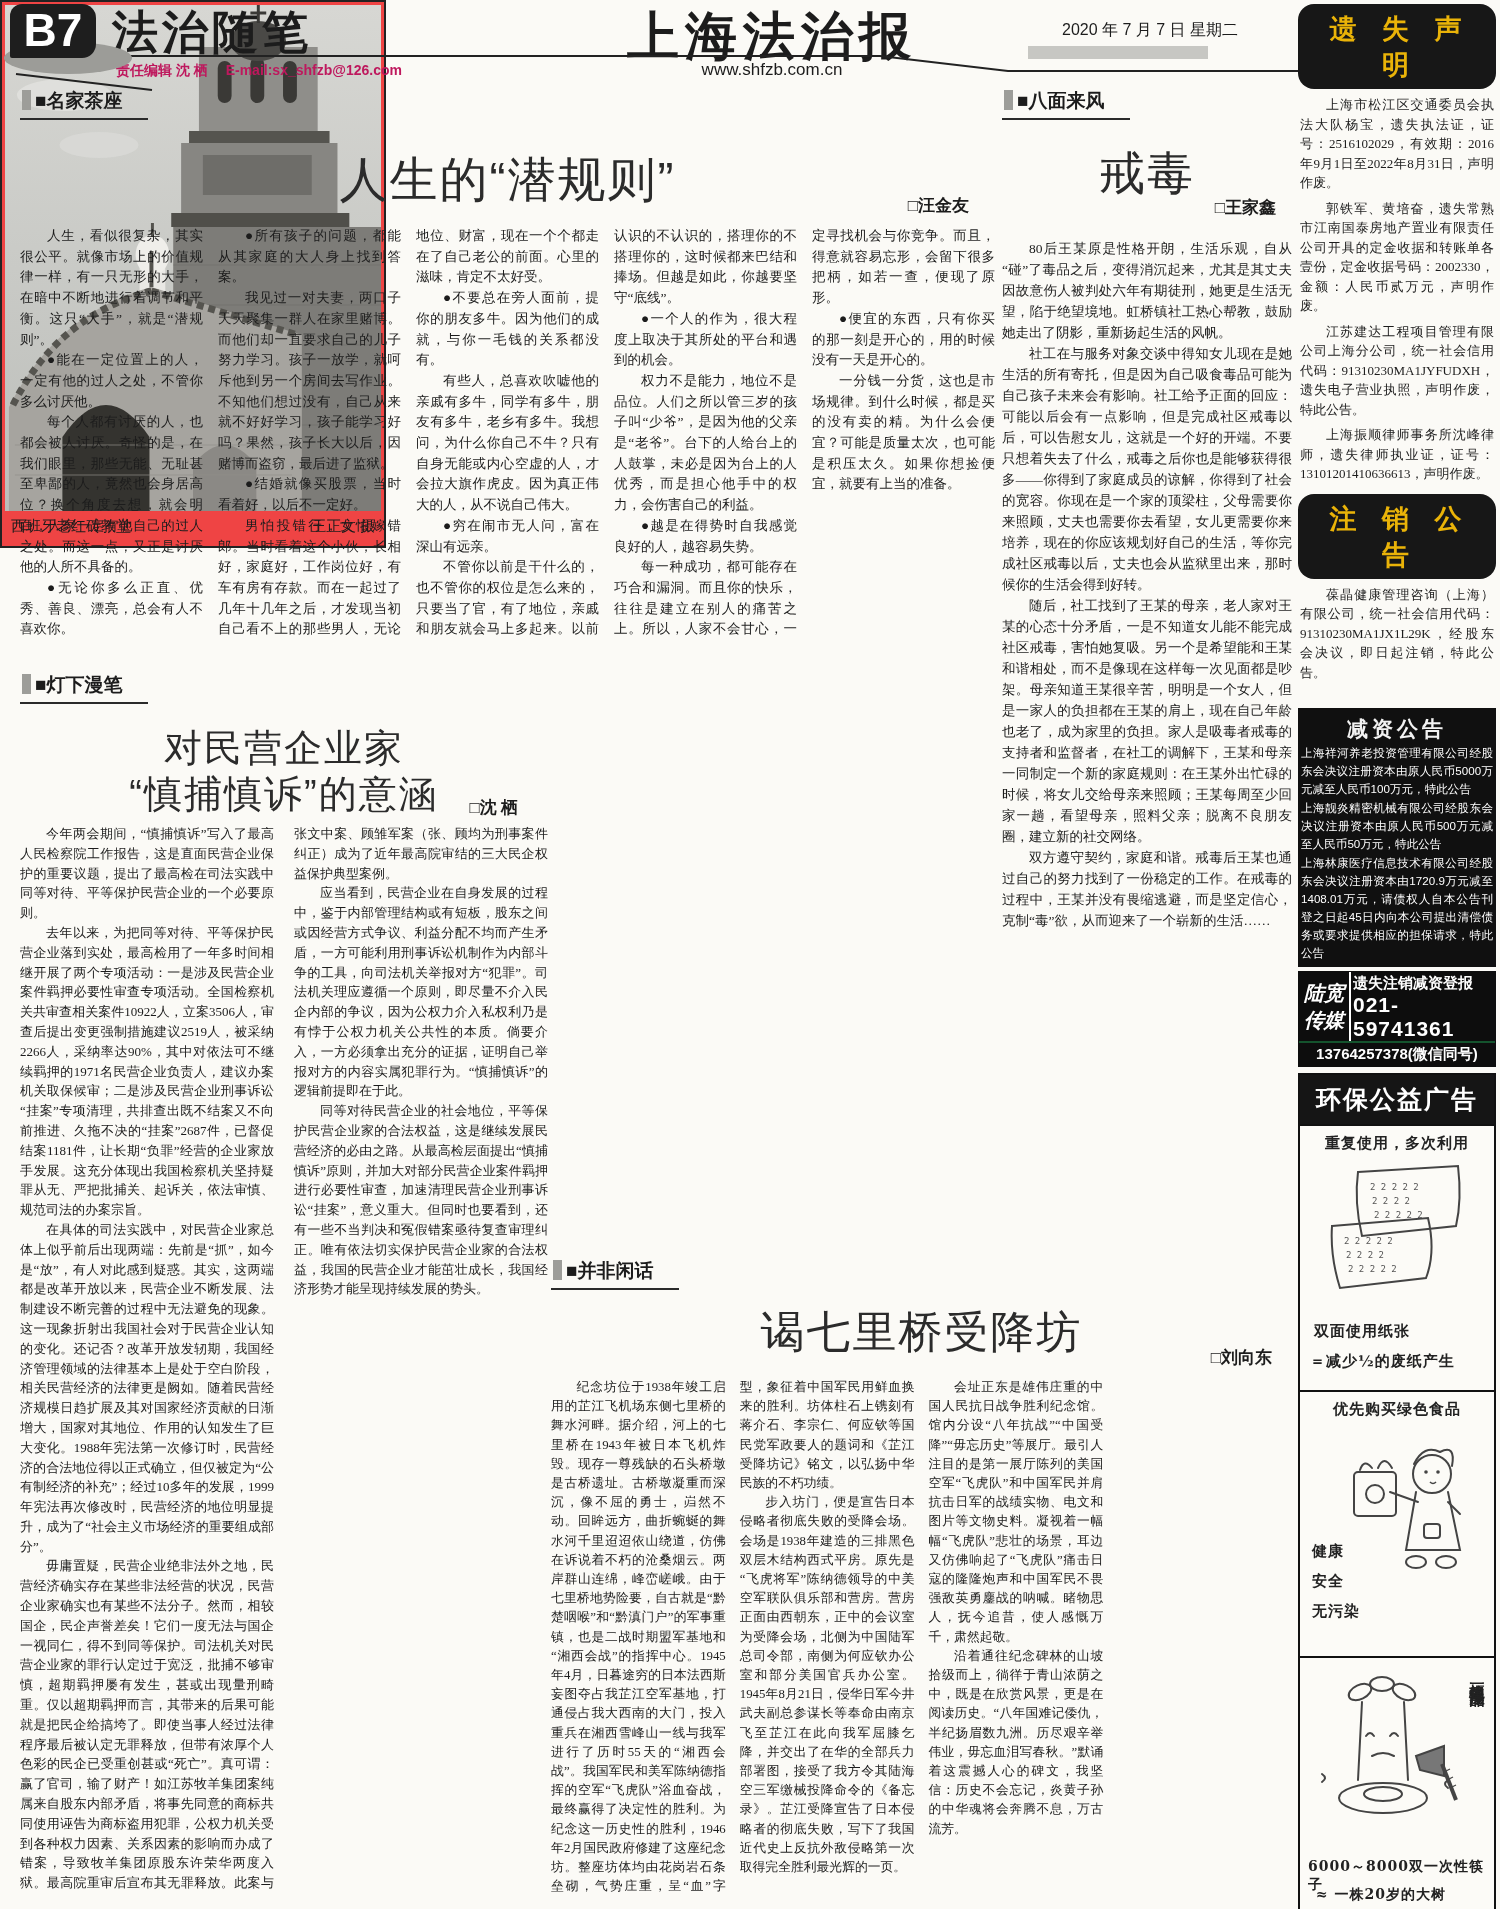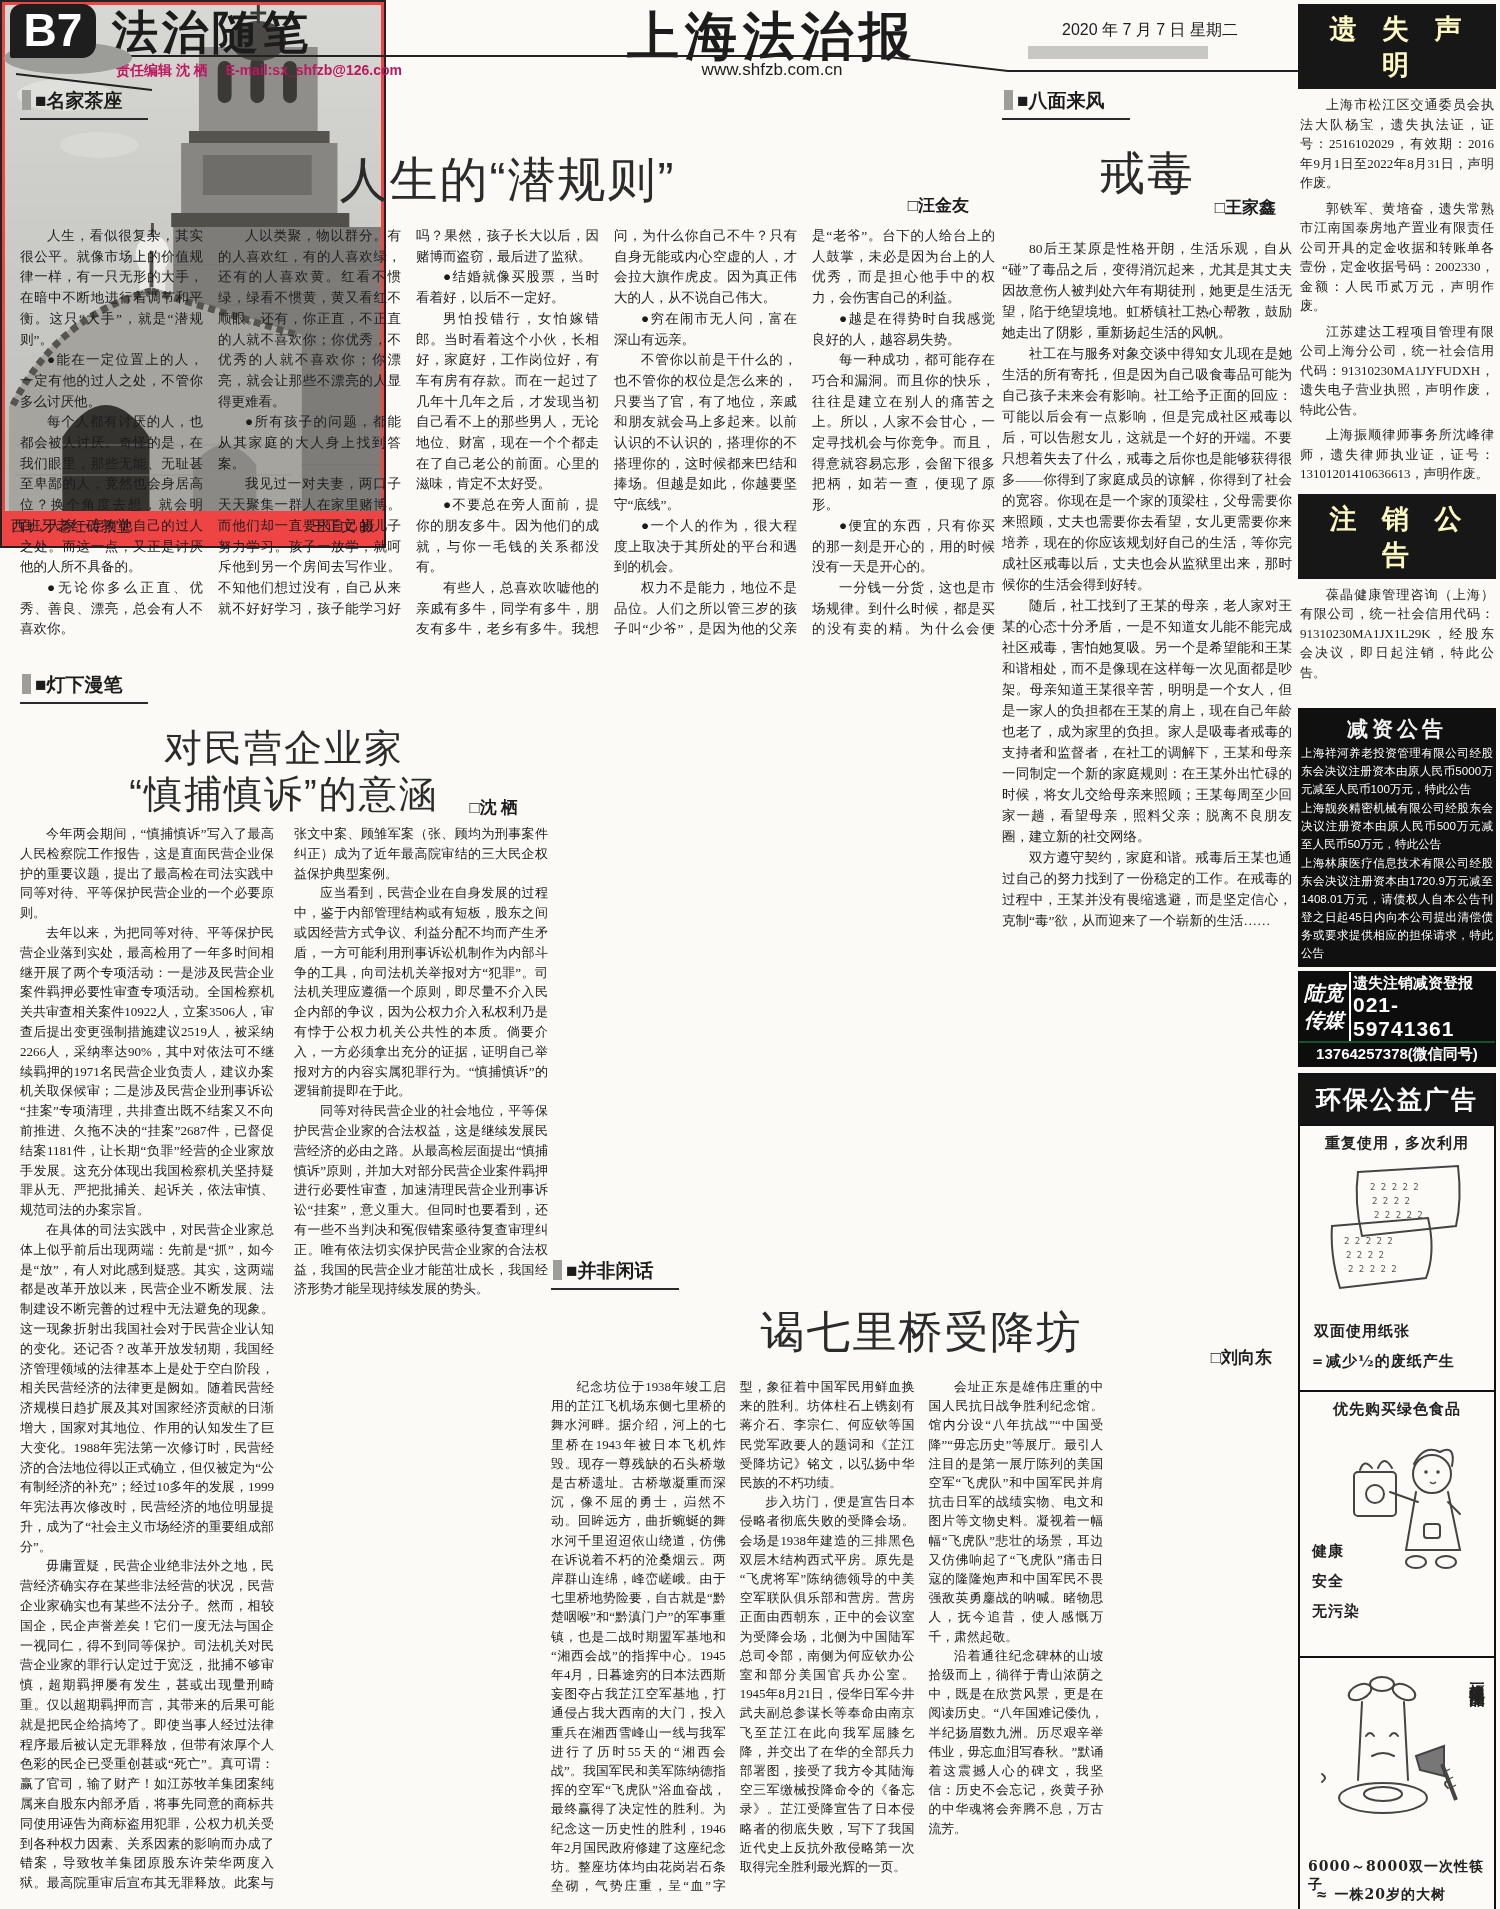--- a/index.html
+++ b/index.html
@@ -39,22 +39,22 @@
   #a3body{column-count:2;column-gap:20px;font-size:13px;line-height:19.8px;}
   #a4body{column-count:4;column-gap:14px;font-size:12.8px;line-height:19.2px;}
   
   #photo{left:551px;top:666px;width:386px;height:548px;background:#ef4444;border:2px solid #222;
          box-sizing:border-box;padding:3px;}
   #photo .img{width:100%;height:506px;display:block;}
   .pcap{display:flex;justify-content:space-between;align-items:center;height:30px;
         font-size:15px;padding:0 6px;}
   
   #sb{left:1298px;top:4px;width:198px;}
-  .sbhead{background:#171717;color:#fef9c3;text-align:center;font-size:27px;font-weight:bold;
-          font-family:"Liberation Sans",sans-serif;letter-spacing:9px;padding:7px 0 6px 6px;}
+  .sbhead{background:#171717;color:#eab308;text-align:center;font-size:27px;font-weight:bold;
+          font-family:"Liberation Sans",sans-serif;letter-spacing:9px;padding:7px 0 6px 6px;border-radius:16px;}
   .notice{font-size:13px;line-height:19.5px;text-align:justify;text-indent:2em;margin:6px 2px;}
   .capblk{background:#101010;color:#fff;margin-top:26px;padding:7px 3px 4px;}
   .capblk .ct{text-align:center;font-size:21px;font-weight:bold;letter-spacing:4px;
               font-family:"Liberation Sans",sans-serif;color:#f2f2f2;}
   .capblk p{margin:1px 0;font-size:11.6px;line-height:18px;text-align:justify;text-indent:0;
             font-family:"Liberation Sans",sans-serif;}
   .agency{background:#0d0d0d;color:#fff;margin-top:4px;font-family:"Liberation Sans",sans-serif;
           display:grid;grid-template-columns:52px 1fr;border:1px solid #0d0d0d;}
   .agency .nm{grid-row:span 2;font-size:20px;font-weight:bold;text-align:center;border-right:2px solid #fff;
           display:flex;flex-direction:column;justify-content:center;font-style:italic;}
@@ -97,21 +97,20 @@
 <div class="abs" style="left:20px;top:88px;width:975px;height:574px;">
   <span class="slabel">■名家茶座</span>
   <h1 class="atitle abs" style="top:28px;font-size:48px;">人生的“潜规则”</h1>
   <div class="byline abs" style="right:26px;top:106px;">□汪金友</div>
   <div id="a1body" class="abody cols abs" style="left:0;top:138px;width:975px;height:434px;">
 
   <p>人生，看似很复杂，其实很公平。就像市场上的价值规律一样，有一只无形的大手，在暗中不断地进行着调节和平衡。这只“大手”，就是“潜规则”。</p>
       <p>●能在一定位置上的人，一定有他的过人之处，不管你多么讨厌他。</p>
       <p>每个人都有讨厌的人，也都会被人讨厌。奇怪的是，在我们眼里，那些无能、无耻甚至卑鄙的人，竟然也会身居高位？换个角度去想，就会明白，人家一定有他自己的过人之处。而这一点，又正是讨厌他的人所不具备的。</p>
       <p>●无论你多么正直、优秀、善良、漂亮，总会有人不喜欢你。</p>
-      <p>人以类聚，物以群分。有的人喜欢红，有的人喜欢绿，还有的人喜欢黄。红看不惯绿，绿看不惯黄，黄又看红不顺眼。还有，你正直，不正直的人就不喜欢你；你优秀，不优秀的人就不喜欢你；你漂亮，就会让那些不漂亮的人显得更难看。</p>
       <p>●所有孩子的问题，都能从其家庭的大人身上找到答案。</p>
       <p>我见过一对夫妻，两口子天天聚集一群人在家里赌博。而他们却一直要求自己的儿子努力学习。孩子一放学，就呵斥他到另一个房间去写作业。不知他们想过没有，自己从来就不好好学习，孩子能学习好吗？果然，孩子长大以后，因赌博而盗窃，最后进了监狱。</p>
       <p>●结婚就像买股票，当时看着好，以后不一定好。</p>
       <p>男怕投错行，女怕嫁错郎。当时看着这个小伙，长相好，家庭好，工作岗位好，有车有房有存款。而在一起过了几年十几年之后，才发现当初自己看不上的那些男人，无论地位、财富，现在一个个都走在了自己老公的前面。心里的滋味，肯定不太好受。</p>
       <p>●不要总在旁人面前，提你的朋友多牛。因为他们的成就，与你一毛钱的关系都没有。</p>
       <p>有些人，总喜欢吹嘘他的亲戚有多牛，同学有多牛，朋友有多牛，老乡有多牛。我想问，为什么你自己不牛？只有自身无能或内心空虚的人，才会拉大旗作虎皮。因为真正伟大的人，从不说自己伟大。</p>
       <p>●穷在闹市无人问，富在深山有远亲。</p>
       <p>不管你以前是干什么的，也不管你的权位是怎么来的，只要当了官，有了地位，亲戚和朋友就会马上多起来。以前认识的不认识的，搭理你的不搭理你的，这时候都来巴结和捧场。但越是如此，你越要坚守“底线”。</p>
       <p>●一个人的作为，很大程度上取决于其所处的平台和遇到的机会。</p>
       <p>权力不是能力，地位不是品位。人们之所以管三岁的孩子叫“少爷”，是因为他的父亲是“老爷”。台下的人给台上的人鼓掌，未必是因为台上的人优秀，而是担心他手中的权力，会伤害自己的利益。</p>

